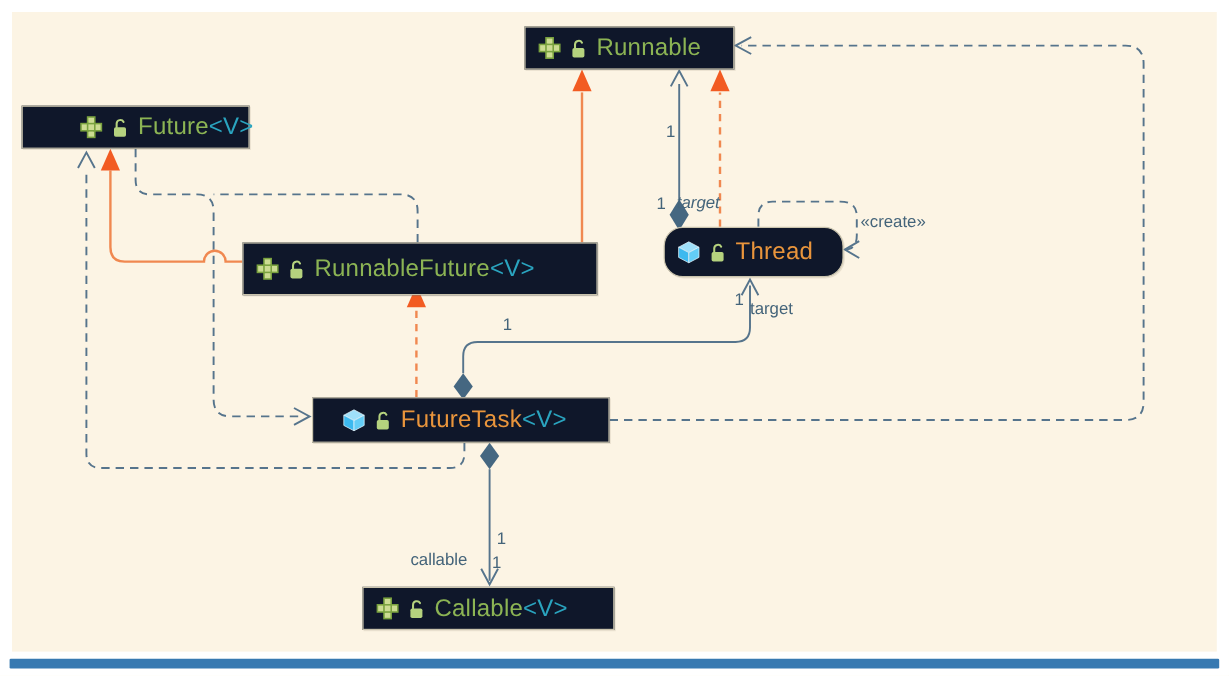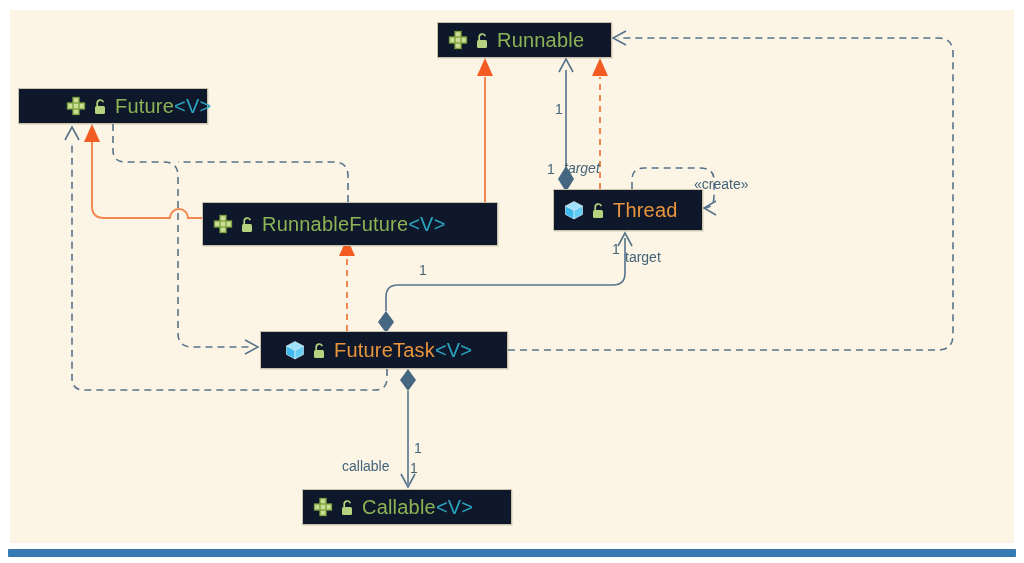--- a/index.html
+++ b/index.html
@@ -154,21 +154,21 @@
           <path d="M4.2 8 V5 A3.1 3.1 0 0 1 10 3.6" fill="none" stroke="#b5d27e" stroke-width="1.7" stroke-linecap="round"></path>
           <rect x="2" y="8" width="10" height="8" rx="1.5" fill="#b5d27e"></rect>
         </svg>
     </span>
     <span class="title">
         <span class="iname">RunnableFuture</span>
         <span class="gen">&lt;V&gt;</span>
       </span>
   </div>
 
-  <div class="node" style="left:553px;top:189px;width:150px;height:42px;">
+  <div class="node" style="left:553px;top:189px;width:150px;height:42px;border-radius:16px;">
     <span class="icon">
       <svg width="20" height="20" viewBox="0 0 20 20">
           <g stroke="#e8f7fe" stroke-width="0.6" stroke-linejoin="round">
             <polygon points="10,1.5 18.5,6 10,10.5 1.5,6" fill="#9fe0fa"></polygon>
             <polygon points="1.5,6 10,10.5 10,19 1.5,14.5" fill="#3cb9ef"></polygon>
             <polygon points="18.5,6 10,10.5 10,19 18.5,14.5" fill="#63cdf6"></polygon>
           </g>
         </svg>
     </span>
     <span class="icon">
@@ -231,16 +231,16 @@
 
   <span class="edge-label" style="left:555px;top:102px;">1</span>
   <span class="edge-label" style="left:547px;top:162px;">1</span>
   <span class="edge-label" style="left:564px;top:161px;font-style:italic;">target</span>
   <span class="edge-label" style="left:419px;top:263px;">1</span>
   <span class="edge-label" style="left:612px;top:242px;">1</span>
   <span class="edge-label" style="left:625px;top:250px;">target</span>
   <span class="edge-label" style="left:414px;top:441px;">1</span>
   <span class="edge-label" style="left:342px;top:459px;">callable</span>
   <span class="edge-label" style="left:410px;top:461px;">1</span>
-  <span class="edge-label" style="left:694px;top:177px;">«create»</span>
+  <span class="edge-label" style="left:717px;top:177px;">«create»</span>
 
   <div id="bottom-bar"></div>
 </div>
 
 </body></html>

